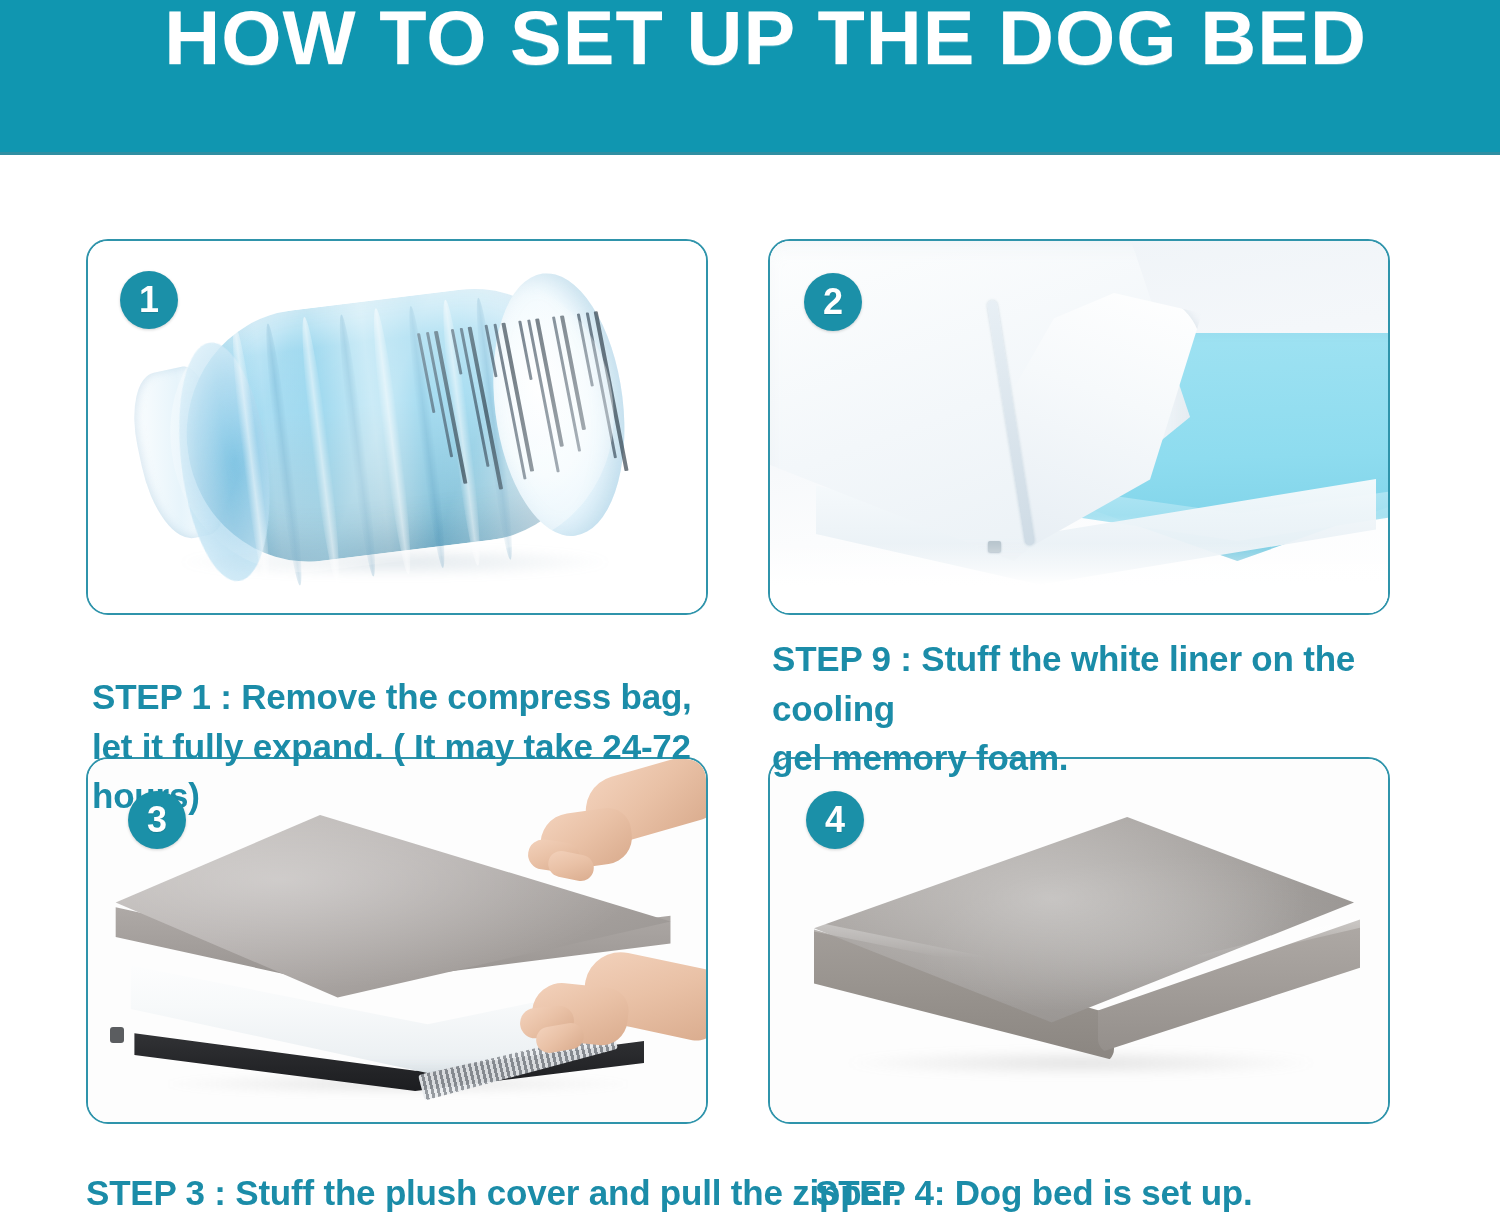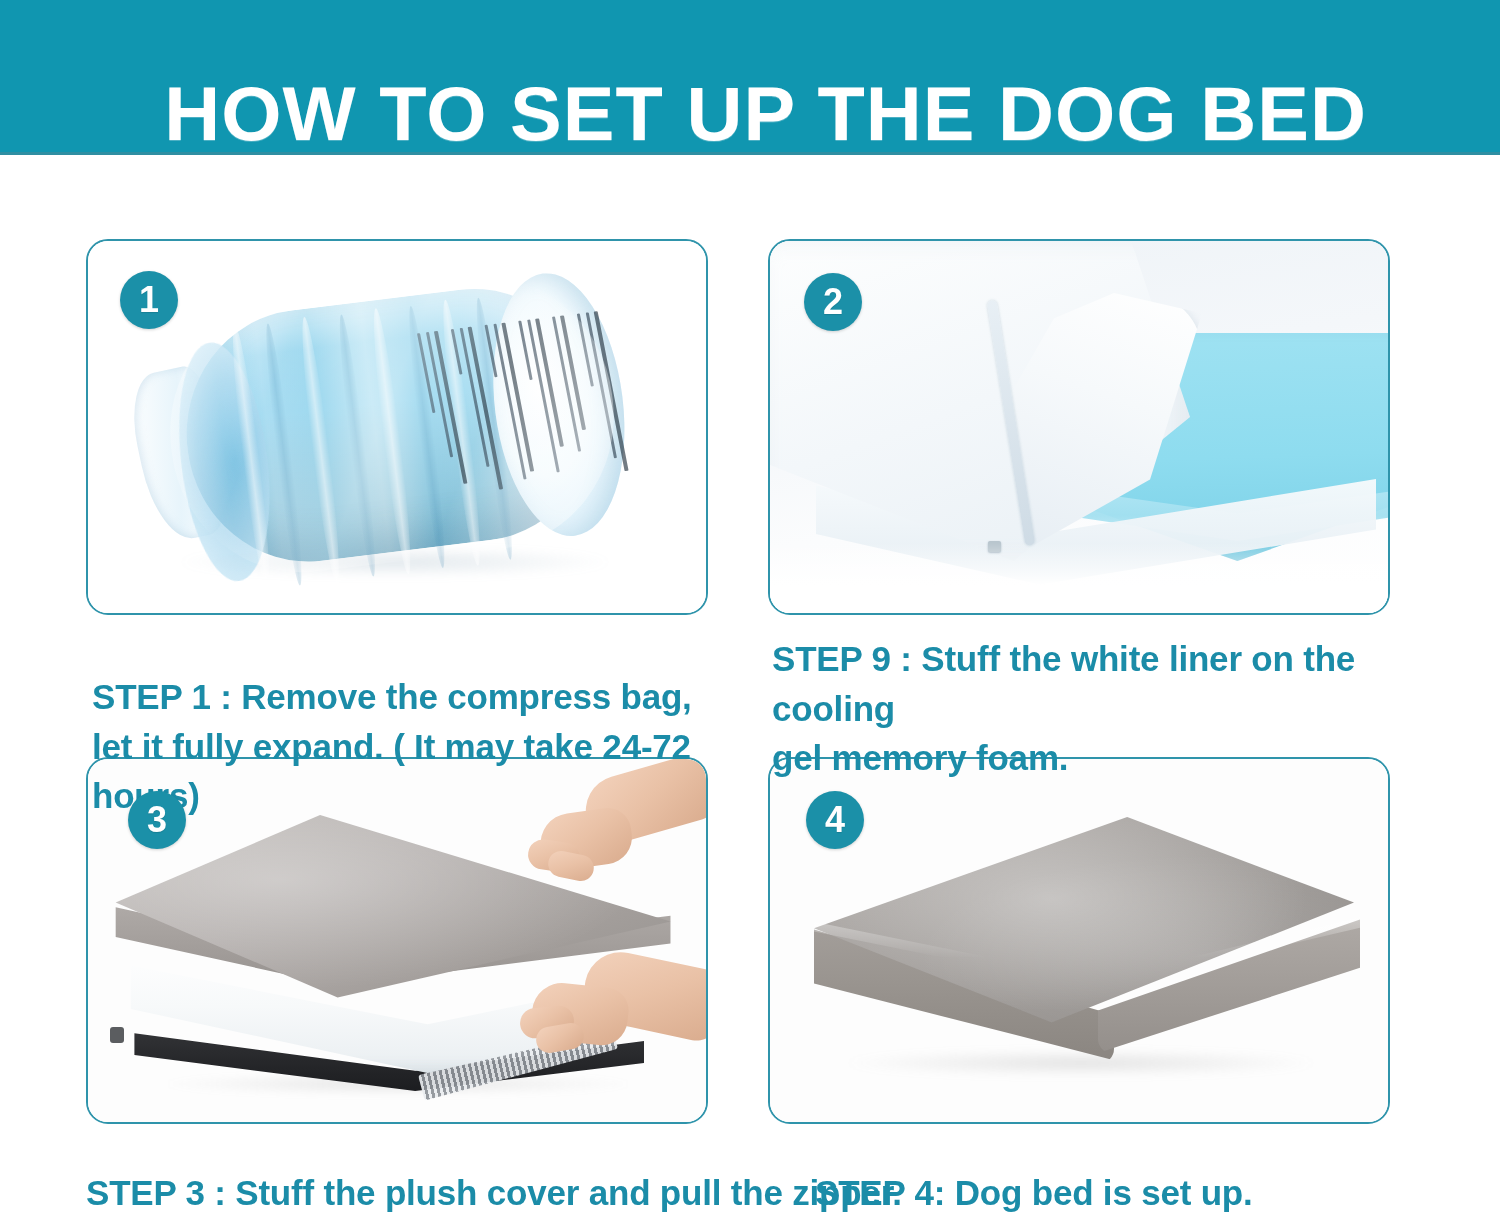--- a/index.html
+++ b/index.html
@@ -20,21 +20,21 @@
   
   .header-bar {
     position: absolute;
     left: 0; top: 0;
     width: 1500px;
     height: 155px;
     background: #1096b0;
     border-bottom: 3px solid #2f8ea2;
     box-sizing: border-box;
     display: flex;
-    align-items: flex-end;
+    align-items: flex-start;
     justify-content: center;
     padding-left: 32px;
   }
   .header-title {
     color: #ffffff;
     font-size: 76px;
     font-weight: bold;
     letter-spacing: 1.0px;
     line-height: 1;
     white-space: nowrap;

